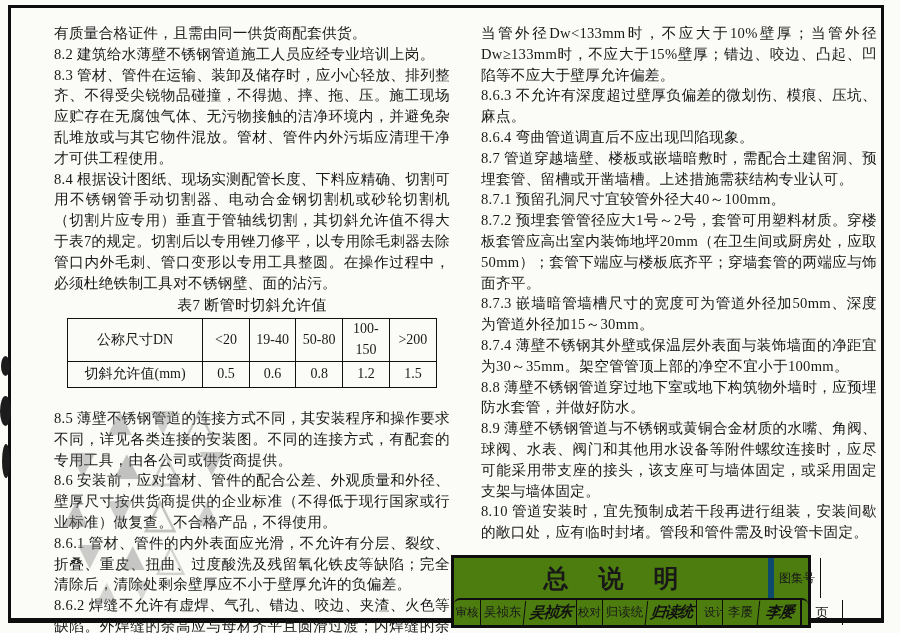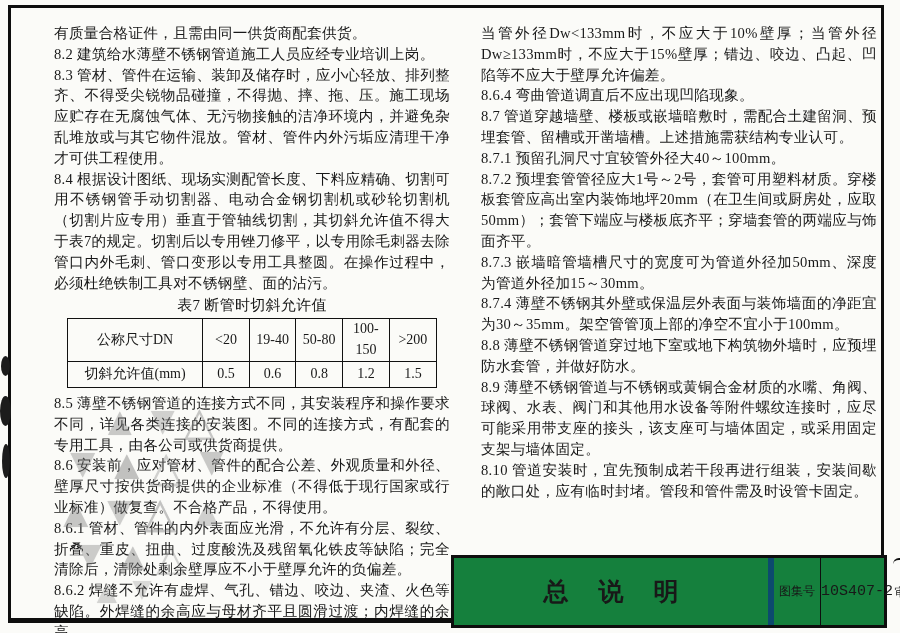--- a/index.html
+++ b/index.html
@@ -6,32 +6,32 @@
   .page{position:relative;width:900px;height:633px;background:#fbfbf8;overflow:hidden;
         font-family:"Liberation Serif","DejaVu Serif",serif;color:#181818;}
   .page-border{position:absolute;left:8px;top:5px;width:876px;height:618px;
         border:3px solid #0e0e0e;border-bottom-width:5px;box-sizing:border-box;pointer-events:none;}
   .col{position:absolute;top:23px;width:396px;text-align:justify;
         font-size:14.6px;line-height:20.8px;letter-spacing:0.3px;z-index:2;}
   .col p{margin:0;text-justify:inter-character;}
   .col-left{left:54px;}
   .col-right{left:481px;}
   .tb-caption{text-align:center;font-weight:normal;font-size:15px;line-height:22px;margin-top:1px;}
-  table.t7{border-collapse:collapse;margin:2px auto 5px auto;width:370px;}
+  table.t7{border-collapse:collapse;margin:2px auto 20px auto;width:370px;}
   table.t7 td{border:1.6px solid #111;text-align:center;font-size:14px;height:25px;padding:0 1px;
         letter-spacing:0;}
   table.t7 td.c0{width:138px;}
   table.t7 td.cn{width:45px;}
   
   .watermark{position:absolute;left:0;top:0;z-index:3;pointer-events:none;}
   .watermark span{position:absolute;color:#7e7e7e;line-height:1;display:block;
         text-shadow:0 0 1px #9a9a9a;}
   
-  .titleblock{position:absolute;left:451px;top:555px;width:436px;height:73px;box-sizing:border-box;
-        border:3px solid #0e0e0e;background:#15803d;display:flex;z-index:4;}
+  .titleblock{position:absolute;left:451px;top:555px;width:360px;height:73px;box-sizing:border-box;
+        border:3px solid #0e0e0e;background:#4d7c0f;display:flex;flex-direction:column;z-index:4;}
   .tb-row1{flex:0 0 40px;display:flex;align-items:stretch;}
   .tb-row2{flex:1;display:flex;align-items:stretch;border-top:2px solid #0e0e0e;border-radius:6px;}
   .tb-cell{display:flex;align-items:center;justify-content:center;box-sizing:border-box;
         overflow:hidden;white-space:nowrap;}
   .bl{border-left:1.6px solid #0e0e0e;}
   .tb-title{flex:0 0 314px;font-size:25px;font-weight:bold;letter-spacing:30px;text-indent:30px;}
   .tb-alabel{flex:0 0 52px;font-size:12px;border-left:6px solid #0c4a6e;}
   .tb-avalue{flex:1;font-size:15px;font-family:"Liberation Mono","DejaVu Sans Mono",monospace;}
   .tb-slabel{font-size:11.5px;letter-spacing:0;}
   .tb-name{font-size:12.5px;letter-spacing:0;}
@@ -99,20 +99,21 @@
       </table>
 
     <p>8.5 薄壁不锈钢管道的连接方式不同，其安装程序和操作要求不同，详见各类连接的安装图。不同的连接方式，有配套的专用工具，由各公司或供货商提供。</p>
     <p>8.6 安装前，应对管材、管件的配合公差、外观质量和外径、壁厚尺寸按供货商提供的企业标准（不得低于现行国家或行业标准）做复查。不合格产品，不得使用。</p>
     <p>8.6.1 管材、管件的内外表面应光滑，不允许有分层、裂纹、折叠、重皮、扭曲、过度酸洗及残留氧化铁皮等缺陷；完全清除后，清除处剩余壁厚应不小于壁厚允许的负偏差。</p>
     <p>8.6.2 焊缝不允许有虚焊、气孔、错边、咬边、夹渣、火色等缺陷。外焊缝的余高应与母材齐平且圆滑过渡；内焊缝的余高，</p>
   </div>
 
   <div class="col col-right">
     <p>当管外径Dw&lt;133mm时，不应大于10%壁厚；当管外径Dw≥133mm时，不应大于15%壁厚；错边、咬边、凸起、凹陷等不应大于壁厚允许偏差。</p>
+    <p>8.6.3 不允许有深度超过壁厚负偏差的微划伤、模痕、压坑、麻点。</p>
     <p>8.6.4 弯曲管道调直后不应出现凹陷现象。</p>
     <p>8.7 管道穿越墙壁、楼板或嵌墙暗敷时，需配合土建留洞、预埋套管、留槽或开凿墙槽。上述措施需获结构专业认可。</p>
     <p>8.7.1 预留孔洞尺寸宜较管外径大40～100mm。</p>
     <p>8.7.2 预埋套管管径应大1号～2号，套管可用塑料材质。穿楼板套管应高出室内装饰地坪20mm（在卫生间或厨房处，应取50mm）；套管下端应与楼板底齐平；穿墙套管的两端应与饰面齐平。</p>
     <p>8.7.3 嵌墙暗管墙槽尺寸的宽度可为管道外径加50mm、深度为管道外径加15～30mm。</p>
     <p>8.7.4 薄壁不锈钢其外壁或保温层外表面与装饰墙面的净距宜为30～35mm。架空管管顶上部的净空不宜小于100mm。</p>
     <p>8.8 薄壁不锈钢管道穿过地下室或地下构筑物外墙时，应预埋防水套管，并做好防水。</p>
     <p>8.9 薄壁不锈钢管道与不锈钢或黄铜合金材质的水嘴、角阀、球阀、水表、阀门和其他用水设备等附件螺纹连接时，应尽可能采用带支座的接头，该支座可与墙体固定，或采用固定支架与墙体固定。</p>
     <p>8.10 管道安装时，宜先预制成若干段再进行组装，安装间歇的敞口处，应有临时封堵。管段和管件需及时设管卡固定。</p>
   </div>

